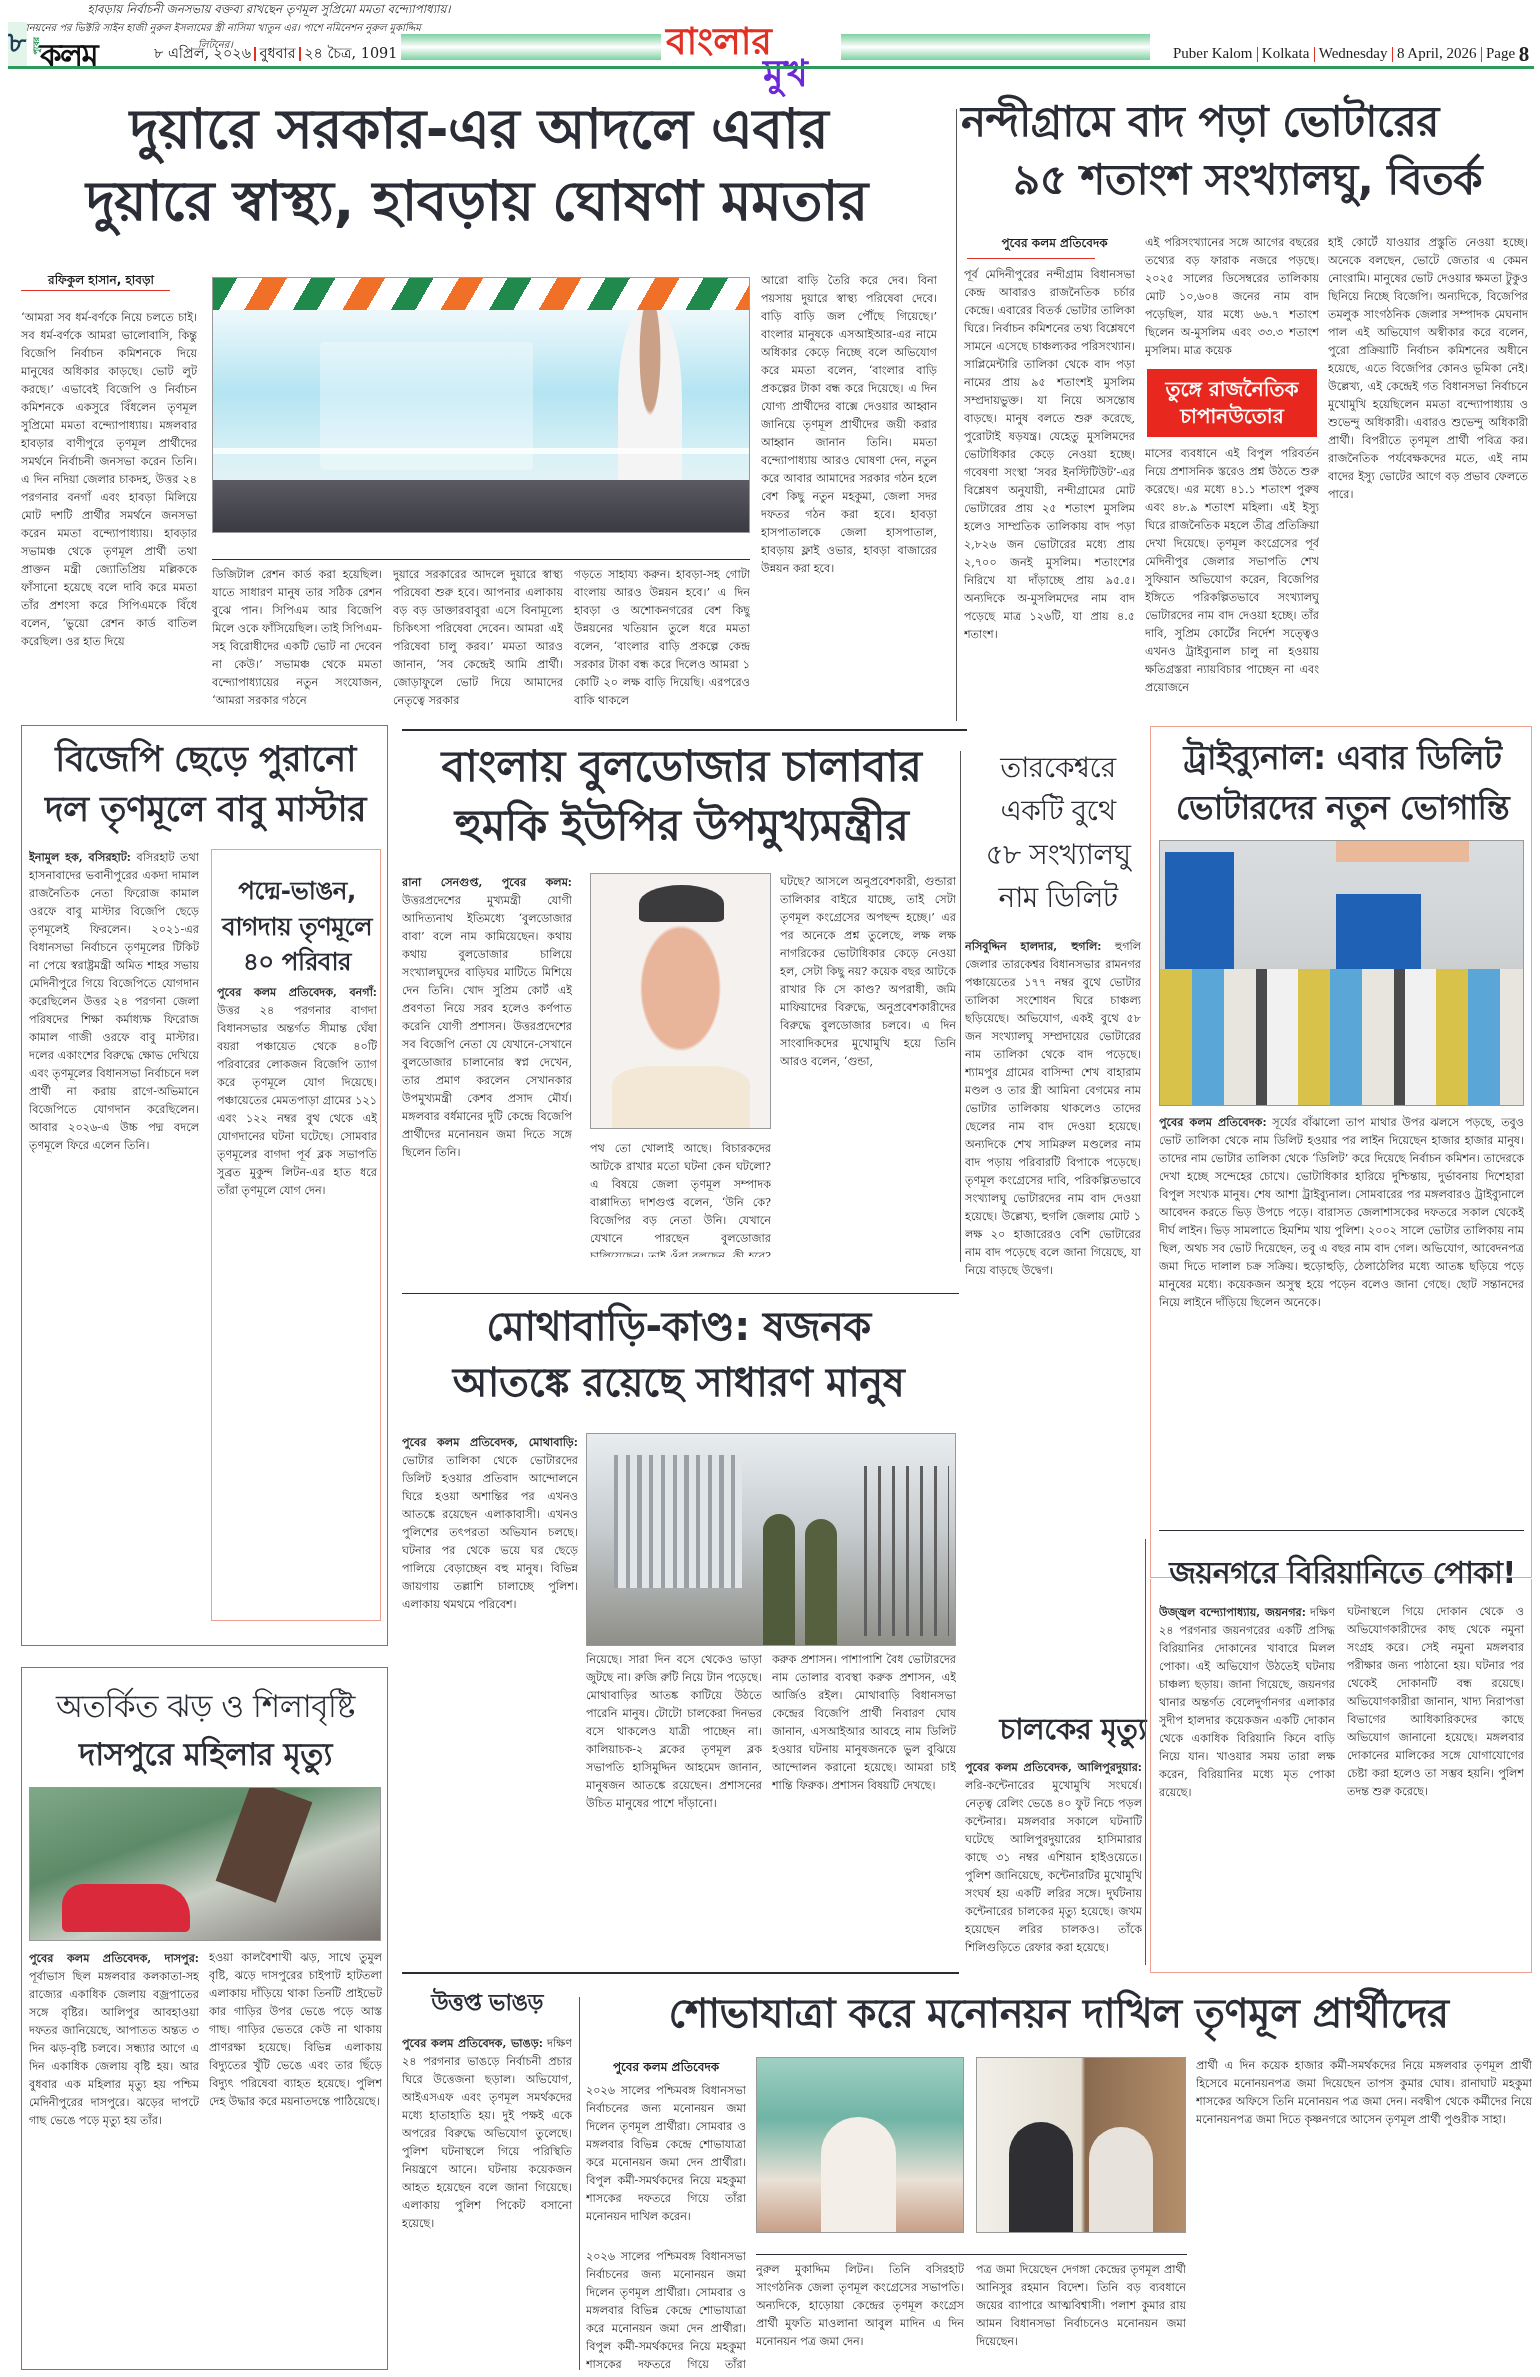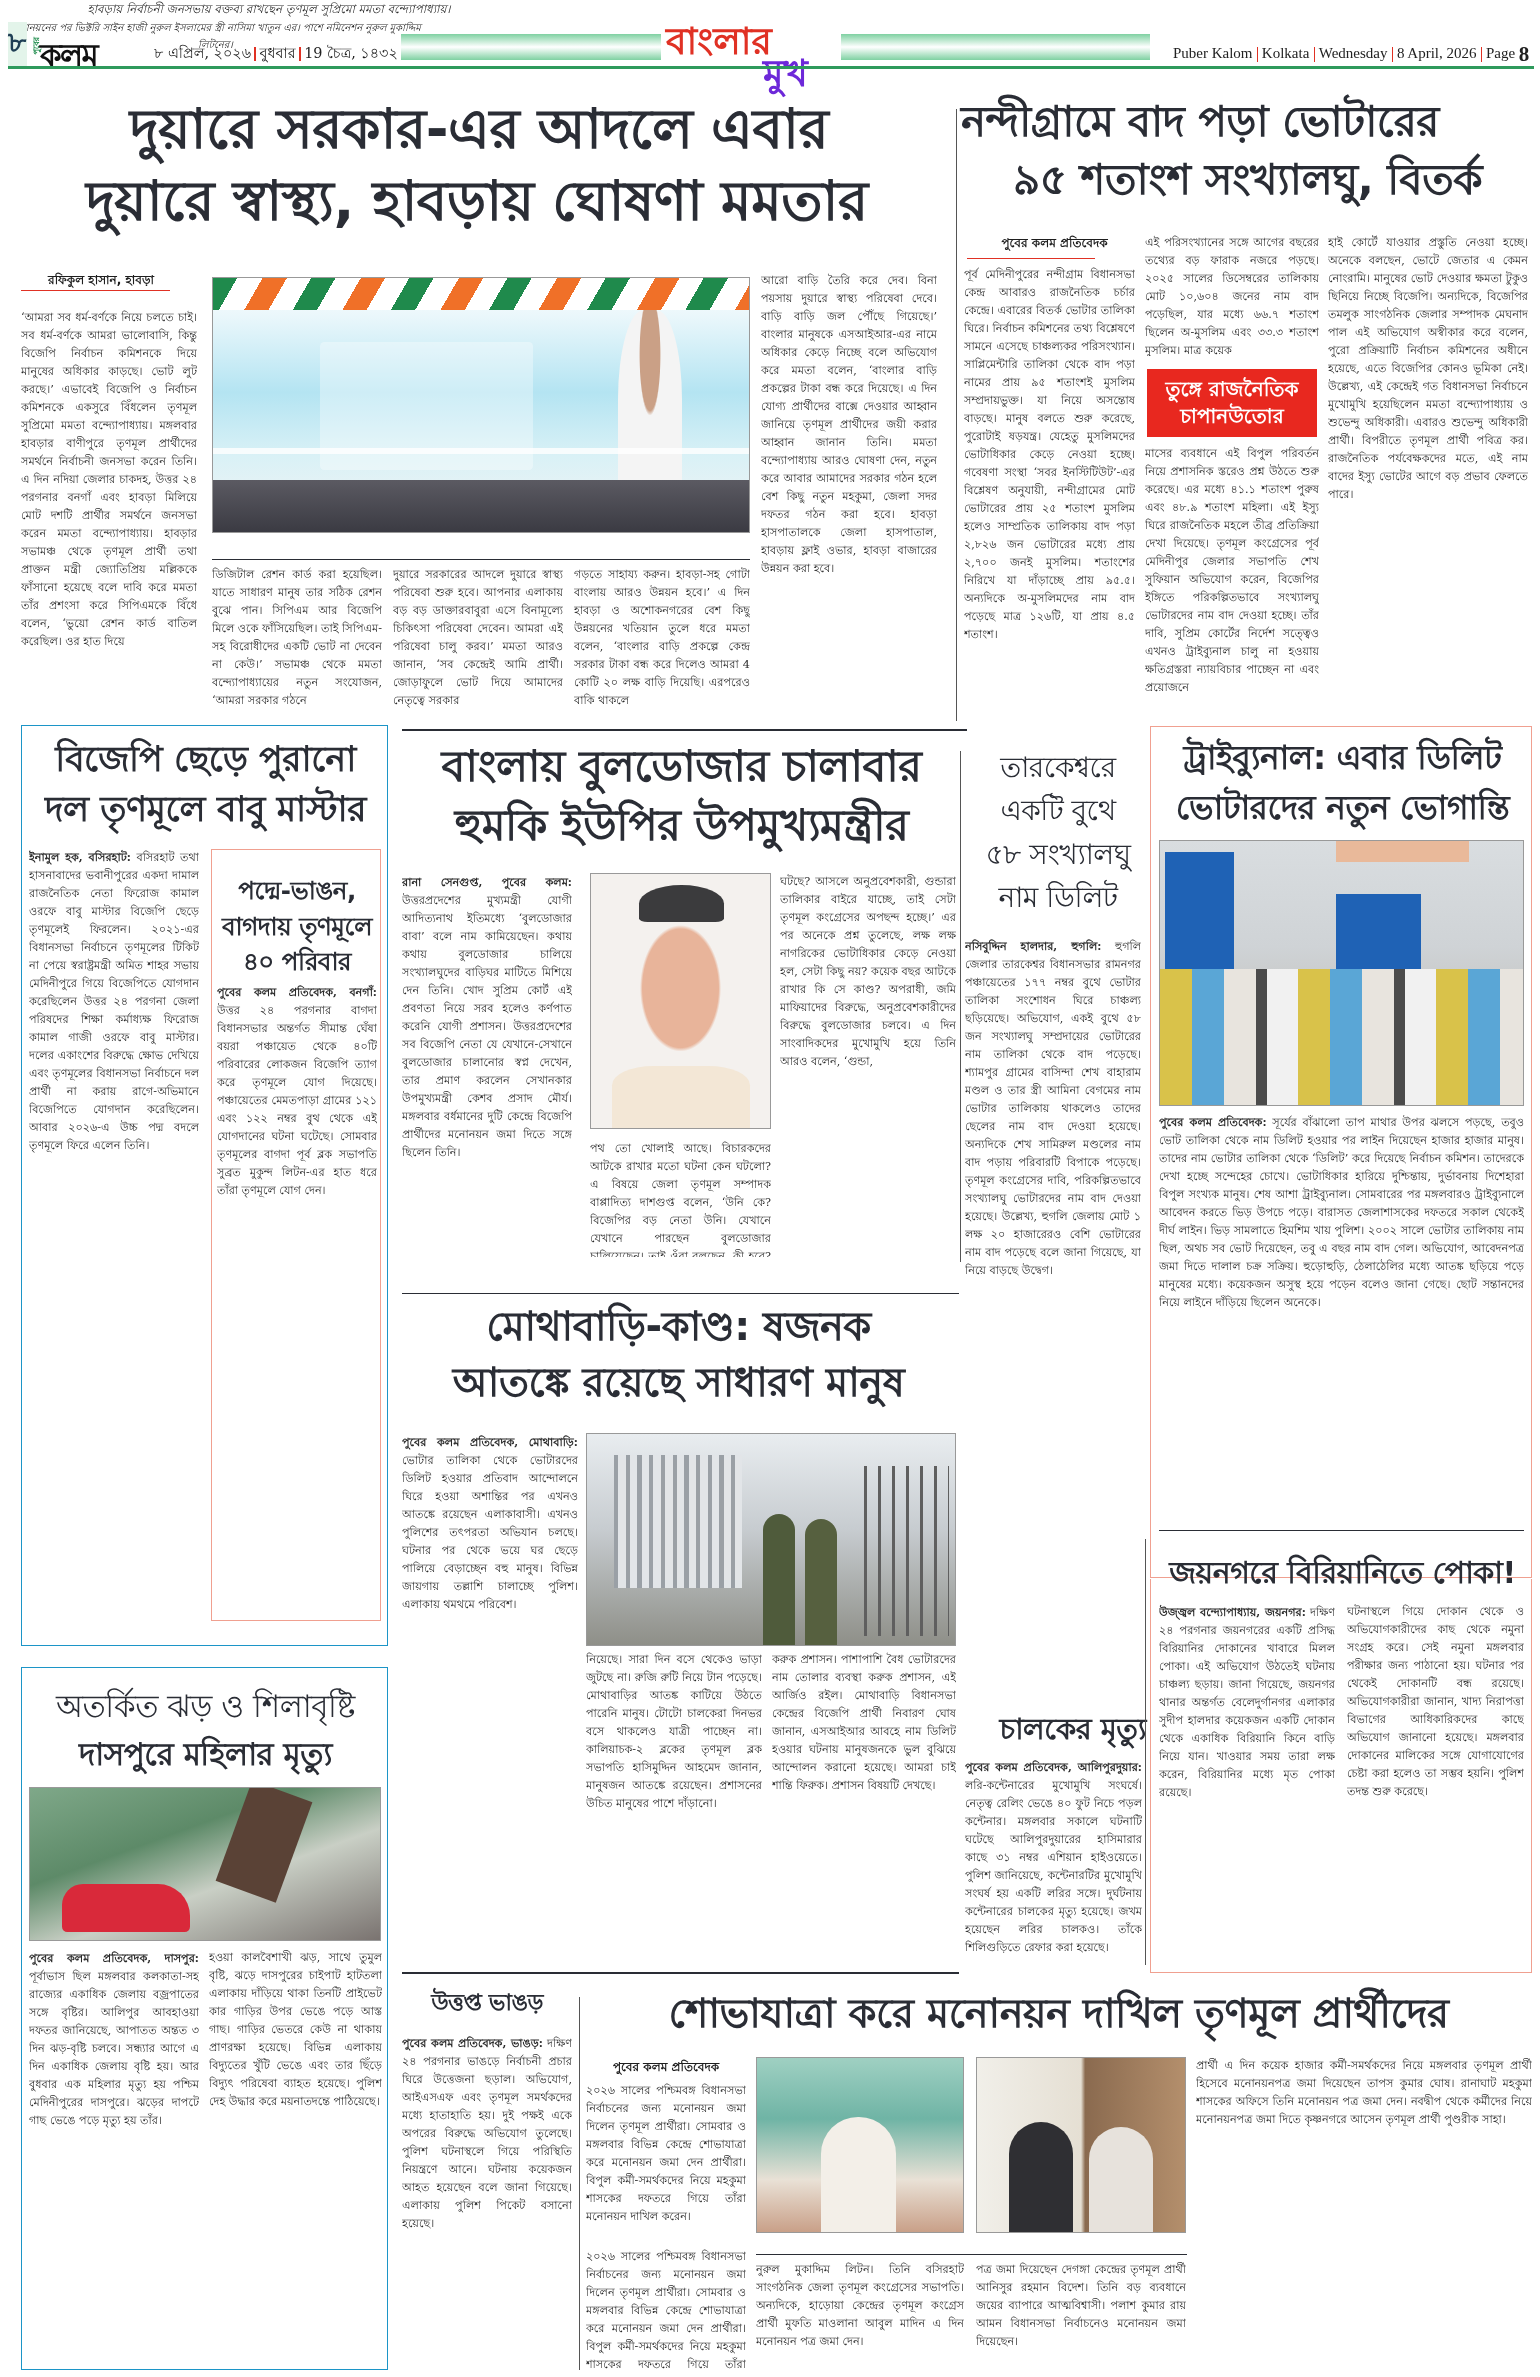--- a/index.html
+++ b/index.html
@@ -33,21 +33,21 @@
   .vline { position: absolute; width: 0.5px; background: #555; }
   .col { position: absolute; overflow: hidden; }
 </style>
 </head>
 <body>
 
 <div class="abs mast-pg">৮</div>
 <div class="abs mast-logo-small">পুবের</div>
 <div class="abs mast-logo">কলম</div>
 <div class="abs mast-date">
-  <span>৮ এপ্রিল, ২০২৬</span><span class="mast-sep"></span><span>বুধবার</span><span class="mast-sep"></span><span>19 চৈত্র, ১৪৩২</span>
+  <span>৮ এপ্রিল, ২০২৬</span><span class="mast-sep"></span><span>বুধবার</span><span class="mast-sep"></span><span>২৪ চৈত্র, 1091</span>
 </div>
 <div class="abs green-bar" style="left:401px; top:34px; width:260px;"></div>
 <div class="abs mast-section" style="left:666px; color:#e03124;">বাংলার</div>
 <div class="abs mast-section" style="left:763px; color:#6d28d9;margin-top:32px;">মুখ</div>
 <div class="abs green-bar" style="left:841px; top:34px; width:309px;"></div>
 <div class="abs mast-right">
   <span>Puber Kalom</span><span class="vs"></span><span>Kolkata</span><span class="vs"></span><span>Wednesday</span><span class="vs"></span><span>8 April, 2026</span><span class="vs"></span><span>Page</span> <span class="pgnum">8</span>
 </div>
 <div class="abs mast-line"></div>
 
@@ -64,21 +64,21 @@
   <div style="position:absolute; left:107px; top:64px; width:213px; height:128px; border-radius:4.3px; background:rgba(255,255,255,0.35);"></div>
   <div style="position:absolute; left:405px; top:32px; width:64px; height:224px; background:radial-gradient(ellipse at 50% 20%,#caa086 0 22%,#f4f4f4 24% 100%); border-radius:40% 40% 0 0;"></div>
   <div style="position:absolute; left:0; top:170px; width:100%; height:6.4px; background:#ffffff; opacity:0.8;"></div>
   <div style="position:absolute; left:0; top:202px; width:100%; height:53px; background:linear-gradient(180deg,#5b5a62,#3a3a42);"></div>
 </div>
 <div class="caption" style="left:212px; top:538px; width:538px;">হাবড়ায় নির্বাচনী জনসভায় বক্তব্য রাখছেন তৃণমূল সুপ্রিমো মমতা বন্দ্যোপাধ্যায়।</div>
 <div class="rule" style="left:212px; top:559px; width:538px; height:1.1px;"></div>
 
 <div class="col body-text" style="left:212px; top:566px; width:170px; height:154px;">ডিজিটাল রেশন কার্ড করা হয়েছিল। যাতে সাধারণ মানুষ তার সঠিক রেশন বুঝে পান। সিপিএম আর বিজেপি মিলে ওকে ফাঁসিয়েছিল। তাই সিপিএম-সহ বিরোধীদের একটি ভোট না দেবেন না কেউ।’ সভামঞ্চ থেকে মমতা বন্দ্যোপাধ্যায়ের নতুন সংযোজন, ‘আমরা সরকার গঠনে</div>
 <div class="col body-text" style="left:393px; top:566px; width:170px; height:154px;">দুয়ারে সরকারের আদলে দুয়ারে স্বাস্থ্য পরিষেবা শুরু হবে। আপনার এলাকায় বড় বড় ডাক্তারবাবুরা এসে বিনামূল্যে চিকিৎসা পরিষেবা দেবেন। আমরা এই পরিষেবা চালু করব।’ মমতা আরও জানান, ‘সব কেন্দ্রেই আমি প্রার্থী। জোড়াফুলে ভোট দিয়ে আমাদের নেতৃত্বে সরকার</div>
-<div class="col body-text" style="left:574px; top:566px; width:176px; height:154px;">গড়তে সাহায্য করুন। হাবড়া-সহ গোটা বাংলায় আরও উন্নয়ন হবে।’ এ দিন হাবড়া ও অশোকনগরের বেশ কিছু উন্নয়নের খতিয়ান তুলে ধরে মমতা বলেন, ‘বাংলার বাড়ি প্রকল্পে কেন্দ্র সরকার টাকা বন্ধ করে দিলেও আমরা 4 কোটি ২০ লক্ষ বাড়ি দিয়েছি। এরপরেও বাকি থাকলে</div>
+<div class="col body-text" style="left:574px; top:566px; width:176px; height:154px;">গড়তে সাহায্য করুন। হাবড়া-সহ গোটা বাংলায় আরও উন্নয়ন হবে।’ এ দিন হাবড়া ও অশোকনগরের বেশ কিছু উন্নয়নের খতিয়ান তুলে ধরে মমতা বলেন, ‘বাংলার বাড়ি প্রকল্পে কেন্দ্র সরকার টাকা বন্ধ করে দিলেও আমরা ১ কোটি ২০ লক্ষ বাড়ি দিয়েছি। এরপরেও বাকি থাকলে</div>
 <div class="col body-text" style="left:761px; top:272px; width:176px; height:447px;">আরো বাড়ি তৈরি করে দেব। বিনা পয়সায় দুয়ারে স্বাস্থ্য পরিষেবা দেবে। বাড়ি বাড়ি জল পৌঁছে গিয়েছে।’ বাংলার মানুষকে এসআইআর-এর নামে অধিকার কেড়ে নিচ্ছে বলে অভিযোগ করে মমতা বলেন, ‘বাংলার বাড়ি প্রকল্পের টাকা বন্ধ করে দিয়েছে। এ দিন যোগ্য প্রার্থীদের বাক্সে দেওয়ার আহ্বান জানিয়ে তৃণমূল প্রার্থীদের জয়ী করার আহ্বান জানান তিনি। মমতা বন্দ্যোপাধ্যায় আরও ঘোষণা দেন, নতুন করে আবার আমাদের সরকার গঠন হলে বেশ কিছু নতুন মহকুমা, জেলা সদর দফতর গঠন করা হবে। হাবড়া হাসপাতালকে জেলা হাসপাতাল, হাবড়ায় ফ্লাই ওভার, হাবড়া বাজারের উন্নয়ন করা হবে।</div>
 
 <div class="vline" style="left:956px; top:109px; height:612px;"></div>
 <div class="abs hl" style="left:961px; top:96px; width:573px; font-size:42px; text-align:left;">নন্দীগ্রামে বাদ পড়া ভোটারের</div>
 <div class="abs hl" style="left:961px; top:154px; width:573px; font-size:42px; text-align:center;">৯৫ শতাংশ সংখ্যালঘু, বিতর্ক</div>
 <div class="abs byline" style="left:964px; top:234px; width:181px; text-align:center;">পুবের কলম প্রতিবেদক</div>
 <div class="rule" style="left:967px; top:258px; width:128px; height:1.1px; background:#e03124;"></div>
 <div class="col body-text" style="left:964px; top:266px; width:171px; height:453px;">পূর্ব মেদিনীপুরের নন্দীগ্রাম বিধানসভা কেন্দ্র আবারও রাজনৈতিক চর্চার কেন্দ্রে। এবারের বিতর্ক ভোটার তালিকা ঘিরে। নির্বাচন কমিশনের তথ্য বিশ্লেষণে সামনে এসেছে চাঞ্চল্যকর পরিসংখ্যান। সাপ্লিমেন্টারি তালিকা থেকে বাদ পড়া নামের প্রায় ৯৫ শতাংশই মুসলিম সম্প্রদায়ভুক্ত। যা নিয়ে অসন্তোষ বাড়ছে। মানুষ বলতে শুরু করেছে, পুরোটাই ষড়যন্ত্র। যেহেতু মুসলিমদের ভোটাধিকার কেড়ে নেওয়া হচ্ছে। গবেষণা সংস্থা ‘সবর ইনস্টিটিউট’-এর বিশ্লেষণ অনুযায়ী, নন্দীগ্রামের মোট ভোটারের প্রায় ২৫ শতাংশ মুসলিম হলেও সাম্প্রতিক তালিকায় বাদ পড়া ২,৮২৬ জন ভোটারের মধ্যে প্রায় ২,৭০০ জনই মুসলিম। শতাংশের নিরিখে যা দাঁড়াচ্ছে প্রায় ৯৫.৫। অন্যদিকে অ-মুসলিমদের নাম বাদ পড়েছে মাত্র ১২৬টি, যা প্রায় ৪.৫ শতাংশ।</div>
 <div class="col body-text" style="left:1145px; top:234px; width:174px; height:122px;">এই পরিসংখ্যানের সঙ্গে আগের বছরের তথ্যের বড় ফারাক নজরে পড়ছে। ২০২৫ সালের ডিসেম্বরের তালিকায় মোট ১০,৬০৪ জনের নাম বাদ পড়েছিল, যার মধ্যে ৬৬.৭ শতাংশ ছিলেন অ-মুসলিম এবং ৩৩.৩ শতাংশ মুসলিম। মাত্র কয়েক</div>
 <div class="red-flag" style="left:1147px; top:369px; width:170px; height:68px; font-size:20px;">তুঙ্গে রাজনৈতিক চাপানউতোর</div>

